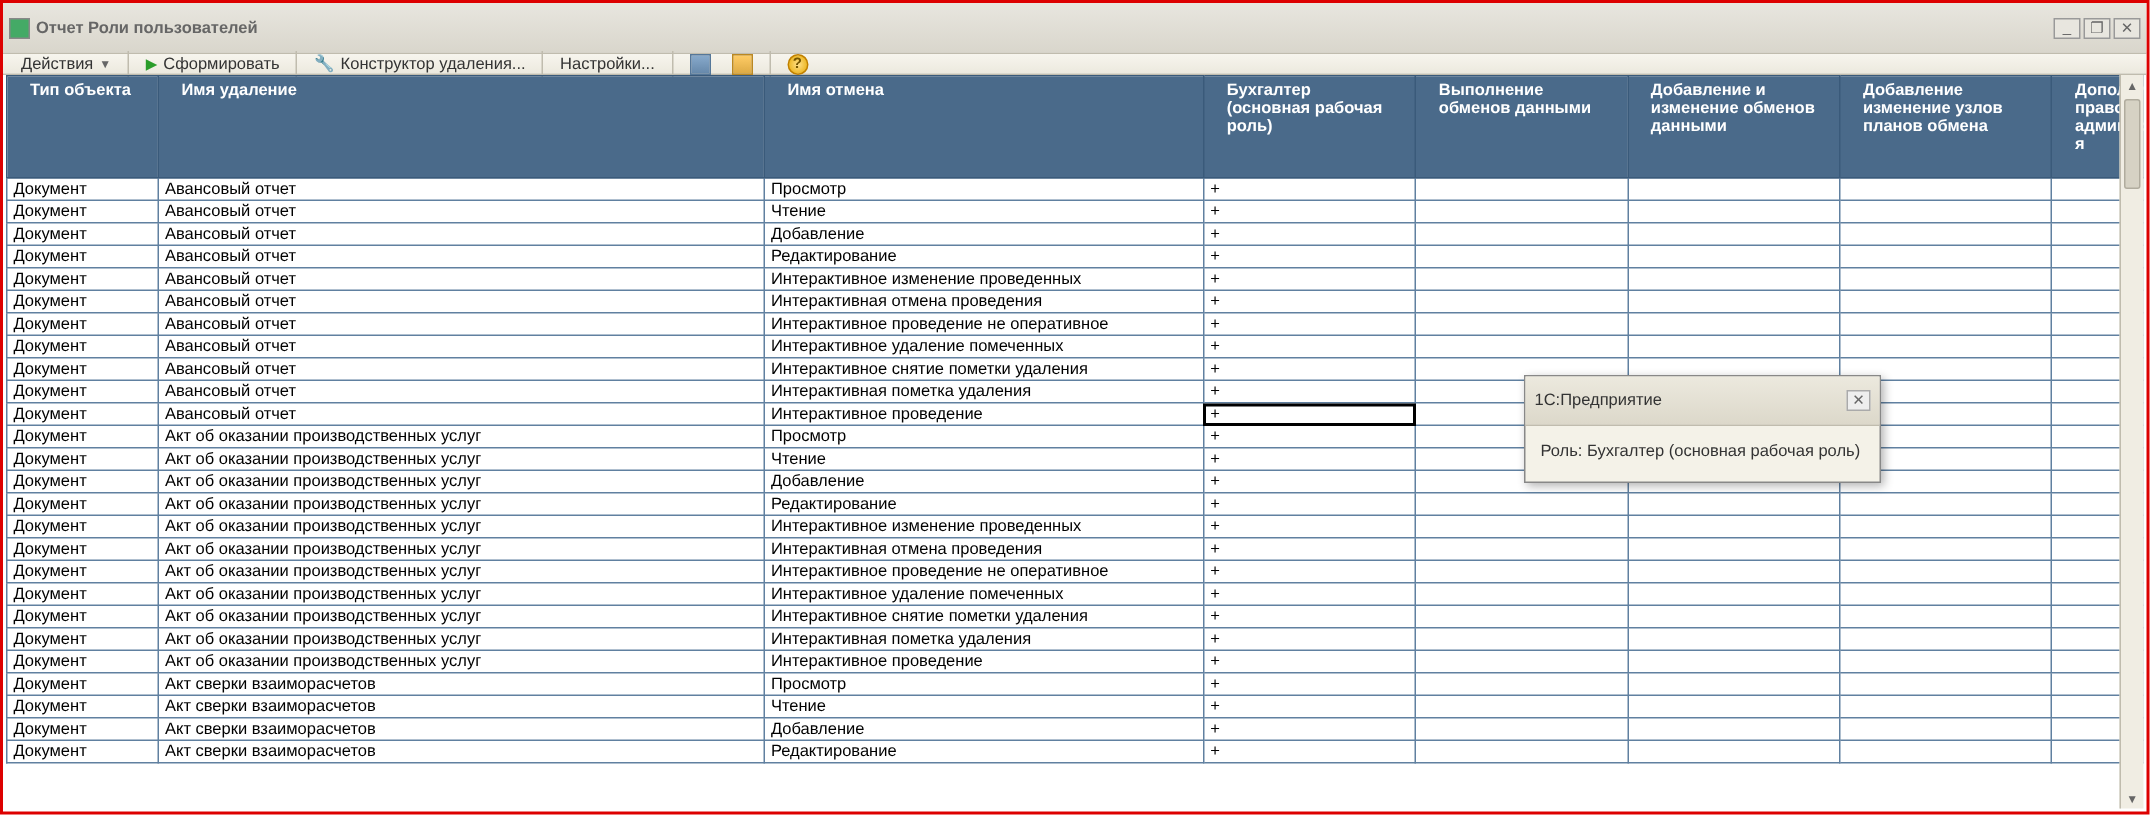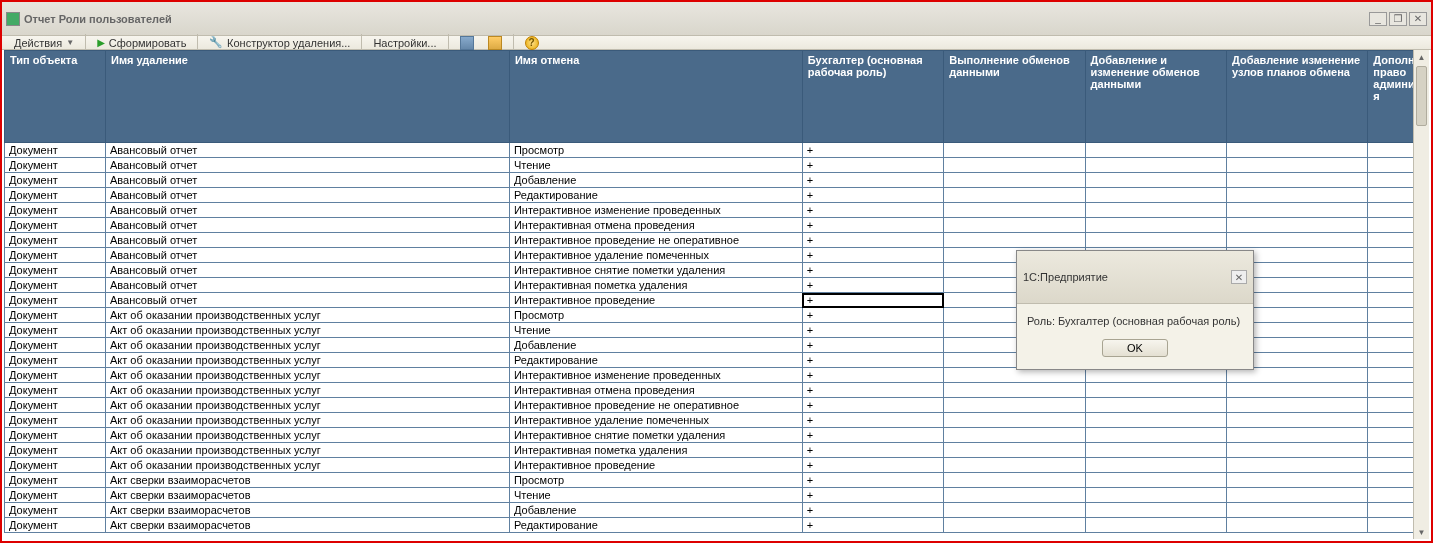--- a/index.html
+++ b/index.html
@@ -76,24 +76,24 @@
   table {
     border-collapse: collapse;
     width: 100%;
     table-layout: fixed;
   }
   thead th {
     background: #4a6a8a;
     color: #fff;
     text-align: left;
     vertical-align: top;
-    padding: 3px 5px;
+    padding: 3px 15px;
     border: 1px solid #3a5a7a;
     font-weight: bold;
-    height: 92px;
+    height: 68px;
     font-size: 11px;
   }
   tbody td {
     border: 1px solid #6080a0;
     padding: 1px 4px;
     height: 15px;
     font-size: 11px;
     color: #000;
     background: #fff;
     white-space: nowrap;
@@ -128,21 +128,21 @@
   .dialog {
     position: absolute;
     left: 1014px; top: 248px;
     width: 238px;
     background: #f4f2e8;
     border: 1px solid #888;
     box-shadow: 2px 2px 6px rgba(0,0,0,0.3);
   }
   .dialog .dtitle {
     background: linear-gradient(#ece9de, #dcd8ca);
-    padding: 19px 6px;
+    padding: 9px 6px;
     font-size: 11px;
     color: #333;
     border-bottom: 1px solid #c0bcae;
     display: flex; justify-content: space-between; align-items: center;
   }
   .dialog .dclose {
     width: 16px; height: 14px;
     border: 1px solid #aaa;
     background: #eee;
     font-size: 10px;
@@ -504,17 +504,14 @@
   <div class="arr down">▼</div>
 </div>
 
 <div class="dialog">
   <div class="dtitle">
     <span>1С:Предприятие</span>
     <div class="dclose">✕</div>
   </div>
   <div class="dbody">
     <div>Роль: Бухгалтер (основная рабочая роль)</div>
-    <div class="dbtns">
-      <button class="okbtn">OK</button>
-    </div>
   </div>
 </div>
 
 </body></html>

